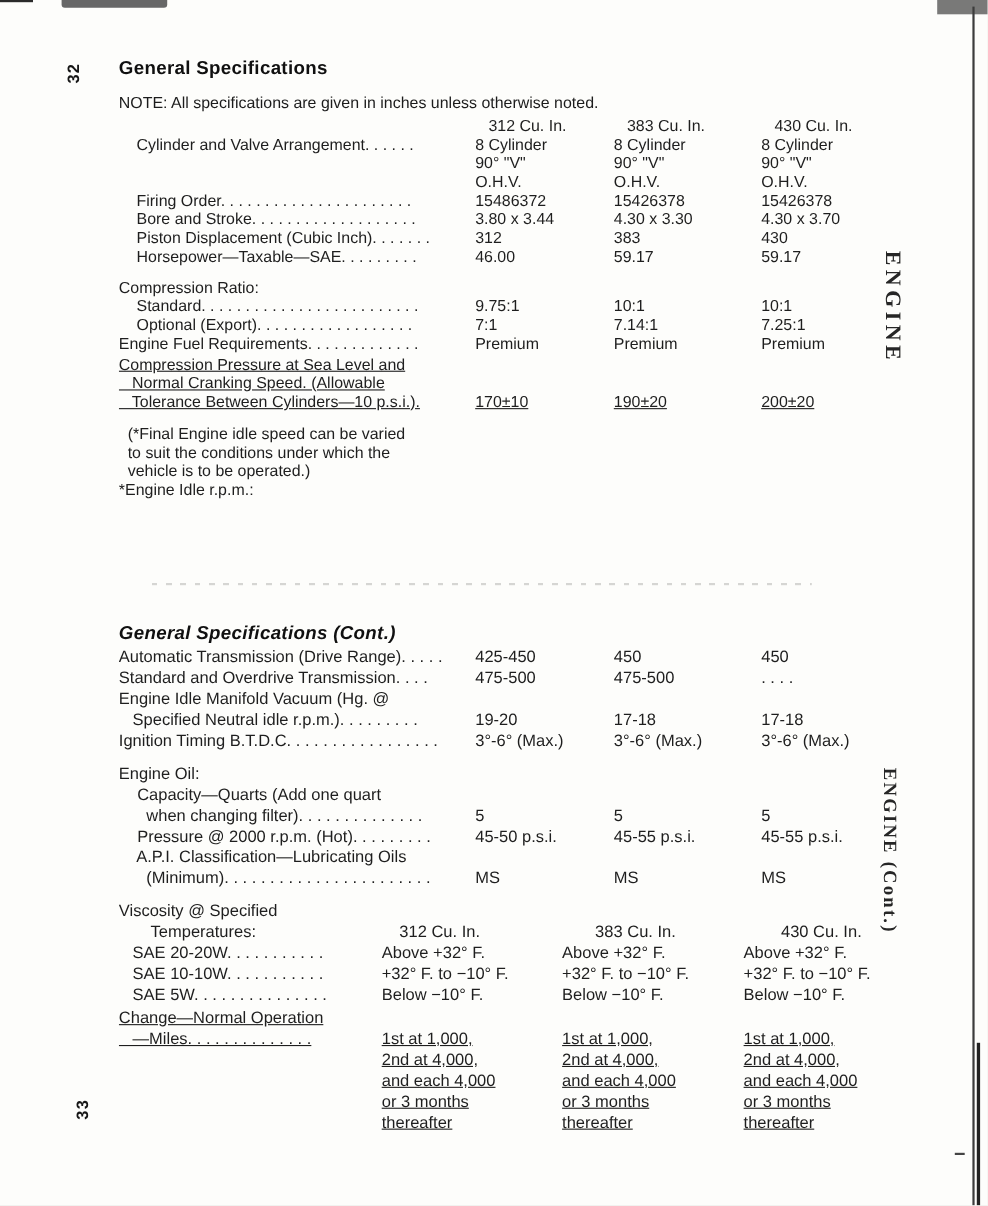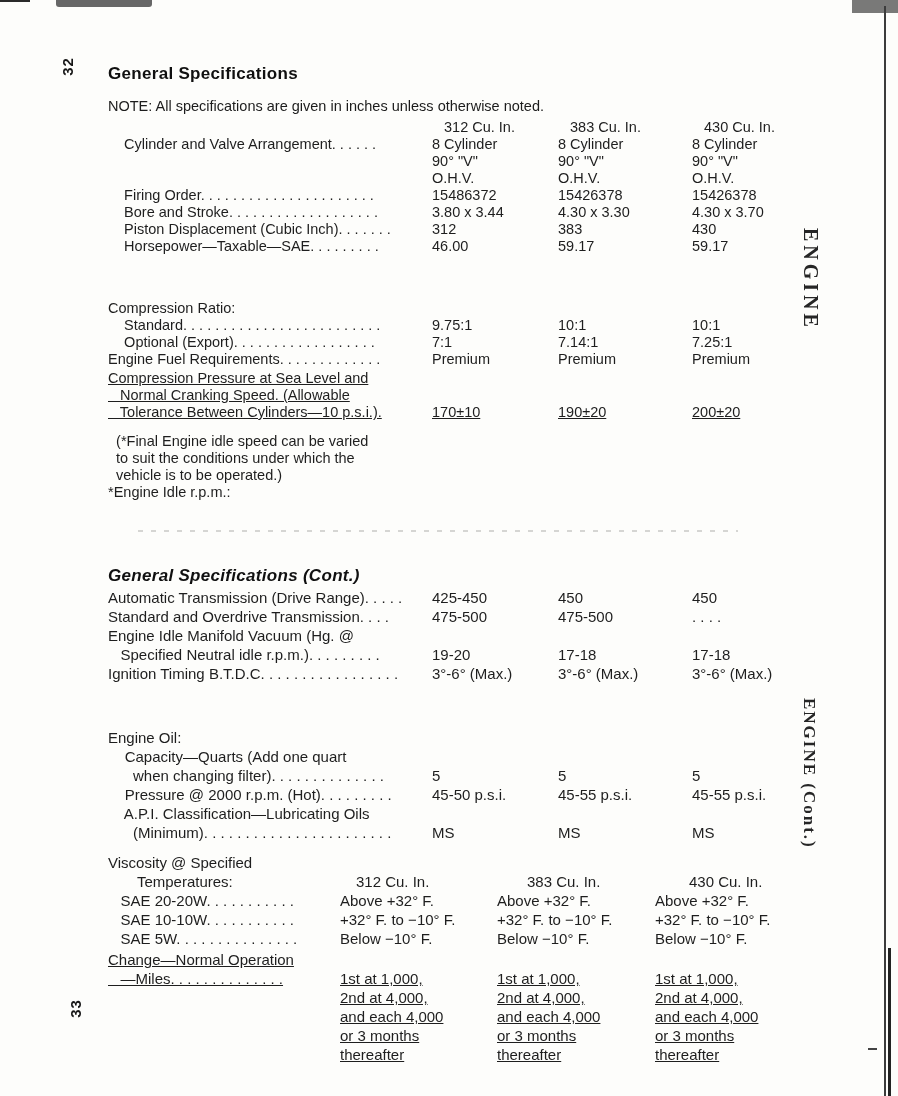--- a/index.html
+++ b/index.html
@@ -22,42 +22,42 @@
            transform:rotate(-90deg);transform-origin:center;letter-spacing:1px;}
   .pn-top{left:58px;top:58px;}
   .pn-bottom{left:66px;top:1000px;}
   .tab{position:absolute;writing-mode:vertical-rl;font-family:"Liberation Serif",serif;
        font-weight:bold;color:#262626;}
   .tab-top{left:799px;top:228px;font-size:20px;letter-spacing:4px;}
   .tab-bottom{left:799px;top:698px;font-size:17px;letter-spacing:2px;}
 
   
   .sect{position:absolute;left:108px;width:726px;}
-  .s32{top:64px;}
+  .s32{top:52px;}
   .s33{top:566px;}
   .title{font-size:17px;font-weight:bold;color:#101010;letter-spacing:.3px;margin:0 0 14px 0;}
   .s33 .title{margin-bottom:2px;font-style:italic;}
   .note{font-size:14.5px;margin:0 0 5px 0;color:#1c1c1c;}
 
   .r{display:grid;grid-template-columns:324px 126px 134px 142px;align-items:end;
      font-size:14.5px;line-height:17px;}
   .s33 .r{font-size:15px;line-height:19px;}
   .r.start{align-items:start;}
   .lbl,.val,.pre{white-space:pre;}
   .lbl{overflow:hidden;padding-right:6px;}
-  .full{grid-column:1/-1;margin-top:34px;}
+  .full{grid-column:1/-1;}
   .hdr .val{padding-left:12px;}
 
   .r.mt1{margin-top:11px;}
   .r.mtsm{margin-top:2px;text-decoration:underline;}
 
   .idle{font-size:14.5px;line-height:17px;margin-top:12px;}
 
   
-  .vgrid{grid-template-columns:232px 157px 158px 179px;}
+  .vgrid{grid-template-columns:232px 157px 158px 179px;gap:7px;}
   .vh1{padding-left:16px;}
   .vh2{padding-left:30px;}
   .vh3{padding-left:34px;}
   .vt{padding-top:19px;} 
 </style>
 </head>
 <body>
 
 <div class="page">
 

